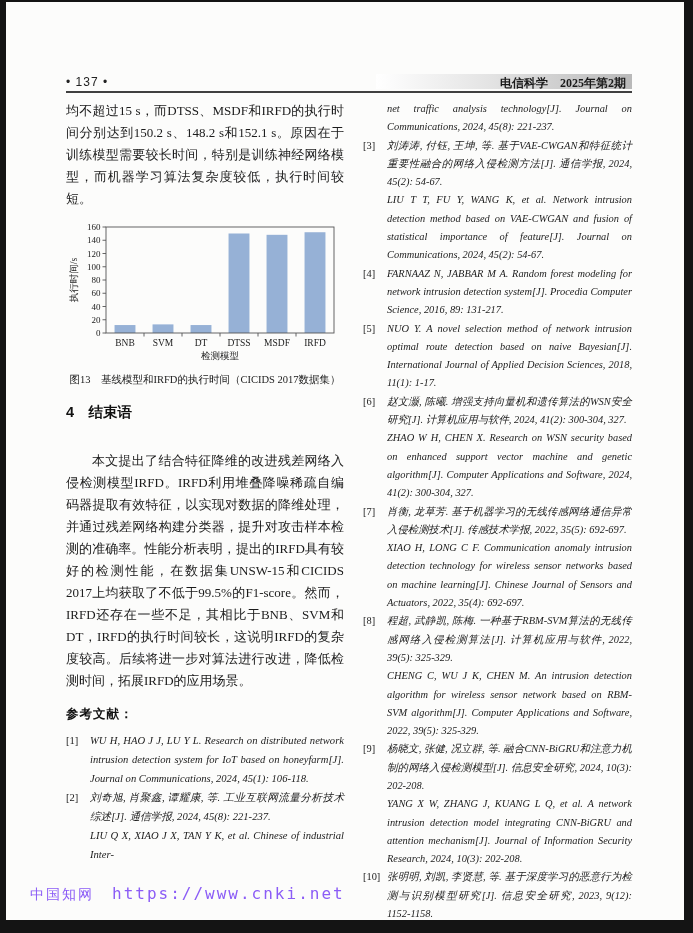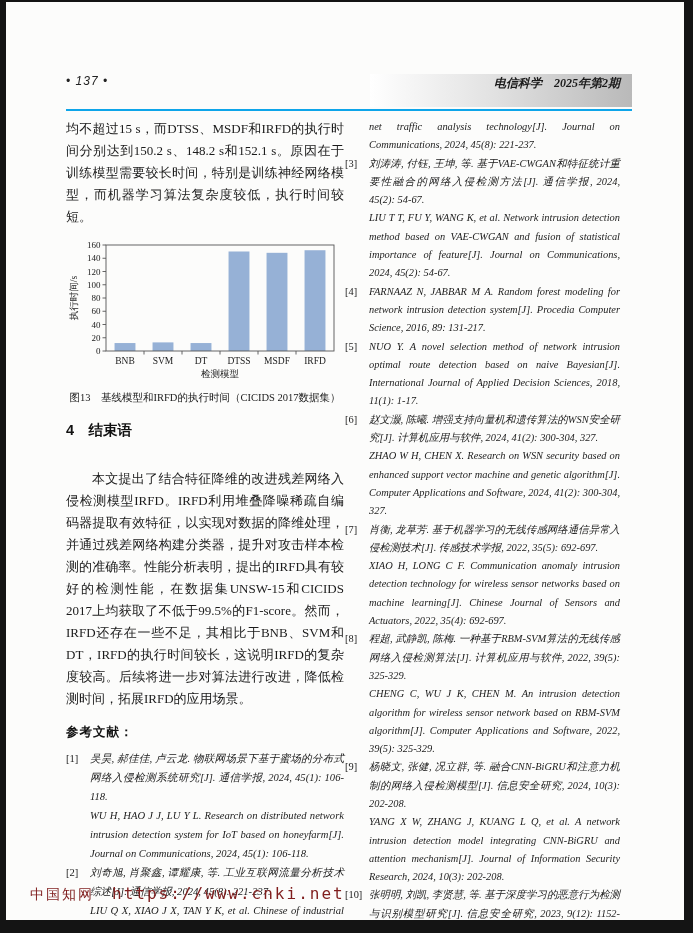--- a/index.html
+++ b/index.html
@@ -7,30 +7,30 @@
     width:693px;height:933px;position:relative;overflow:hidden;
     background:#141414;
     font-family:"Liberation Serif","DejaVu Serif",serif;
   }
   .page{
     position:absolute;top:2px;left:6px;right:9px;bottom:13px;
     background:#fcfcfb;overflow:hidden;
   }
   .content{padding:72px 52px 0 60px;}
   
-  .hdr{display:flex;justify-content:space-between;align-items:flex-start;
-       border-bottom:2px solid #0ea5e9;padding-bottom:2px;font-style:italic;}
+  .hdr{display:flex;justify-content:space-between;align-items:flex-end;
+       border-bottom:2px solid #404040;padding-bottom:2px;}
   .page-num{font-size:12px;color:#222;letter-spacing:1px;font-family:"Liberation Sans",sans-serif;}
   .journal-band{
-    width:250px;height:33px;line-height:19px;text-align:right;
+    width:250px;height:15px;line-height:19px;text-align:right;
     background:linear-gradient(to right,#ffffff 0%,#e3e3e3 45%,#b9b9b9 100%);
-    font-size:12px;font-weight:bold;color:#1a1a1a;padding-right:12px;
-  }
-  
-  .cols{display:flex;gap:1px;margin-top:7px;}
+    font-size:12px;font-weight:bold;color:#1a1a1a;padding-right:6px;
+  }
+  
+  .cols{display:flex;gap:19px;margin-top:7px;}
   .col{width:278px;}
   .col-right{width:275px;}
   .body-para{
     font-size:13px;line-height:22px;text-align:justify;color:#1b1b1b;margin:0;
     text-justify:inter-ideograph;
   }
   .indent{text-indent:2em;}
   
   .figure{margin-top:9px;text-align:center;}
   .figure svg{display:block;margin:0 auto;}
@@ -45,21 +45,21 @@
     font-size:12.5px;font-weight:bold;color:#111;margin:14px 0 8px 0;letter-spacing:1px;
   }
   
   .ref-item{display:flex;font-size:10.6px;line-height:19px;color:#1b1b1b;}
   .col-right .ref-item{font-size:10.4px;line-height:18.3px;}
   .ref-label{width:24px;flex-shrink:0;}
   .ref-body{flex:1;}
   .ref-para{text-align:justify;text-justify:inter-ideograph;font-style:italic;}
   
   .footer{
-    position:absolute;left:24px;bottom:16px;color:#7f1d1d;font-size:14px;
+    position:absolute;left:24px;bottom:16px;color:#8b5cf6;font-size:14px;
     display:flex;align-items:baseline;gap:18px;
   }
   .footer .brand{letter-spacing:2px;}
   .footer .url{font-family:"DejaVu Sans Mono","Liberation Mono",monospace;letter-spacing:2px;font-size:16px;}
 </style>
 </head>
 <body>
 
 <div class="page">
   <div class="content">
@@ -121,21 +121,20 @@
         <div class="sec-heading">4　结束语</div>
 
         <p class="body-para indent">本文提出了结合特征降维的改进残差网络入侵检测模型IRFD。IRFD利用堆叠降噪稀疏自编码器提取有效特征，以实现对数据的降维处理，并通过残差网络构建分类器，提升对攻击样本检测的准确率。性能分析表明，提出的IRFD具有较好的检测性能，在数据集UNSW-15和CICIDS 2017上均获取了不低于99.5%的F1-score。然而，IRFD还存在一些不足，其相比于BNB、SVM和DT，IRFD的执行时间较长，这说明IRFD的复杂度较高。后续将进一步对算法进行改进，降低检测时间，拓展IRFD的应用场景。</p>
 
         <div class="refs-heading">参考文献：</div>
 
         <div id="refs-left">
             <div class="ref-item">
               <span class="ref-label">[1]</span>
               <div class="ref-body">
-                <div class="ref-para">吴昊, 郝佳佳, 卢云龙. 物联网场景下基于蜜场的分布式网络入侵检测系统研究[J]. 通信学报, 2024, 45(1): 106-118.</div>
                 <div class="ref-para">WU H, HAO J J, LU Y L. Research on distributed network intrusion detection system for IoT based on honeyfarm[J]. Journal on Communications, 2024, 45(1): 106-118.</div>
               </div>
             </div>
             <div class="ref-item">
               <span class="ref-label">[2]</span>
               <div class="ref-body">
                 <div class="ref-para">刘奇旭, 肖聚鑫, 谭耀康, 等. 工业互联网流量分析技术综述[J]. 通信学报, 2024, 45(8): 221-237.</div>
                 <div class="ref-para">LIU Q X, XIAO J X, TAN Y K, et al. Chinese of industrial Inter-</div>
               </div>
             </div>

